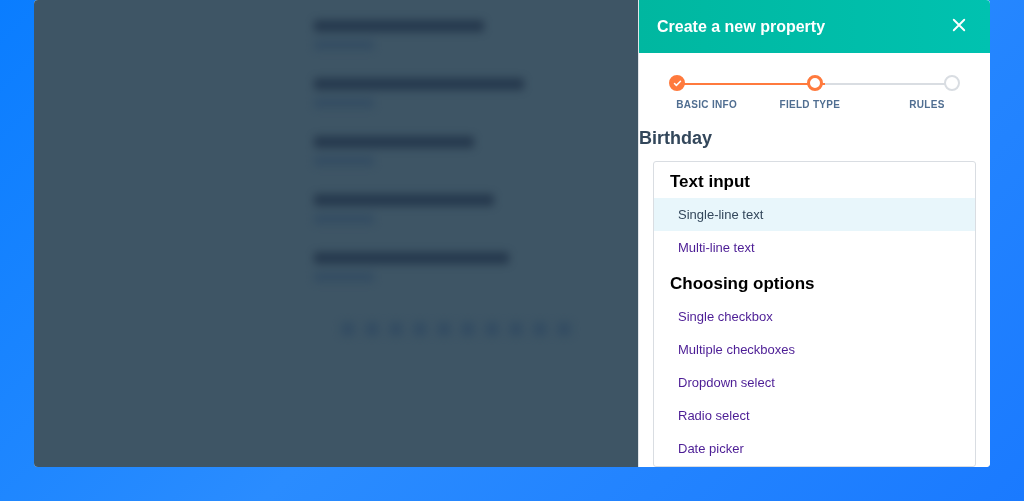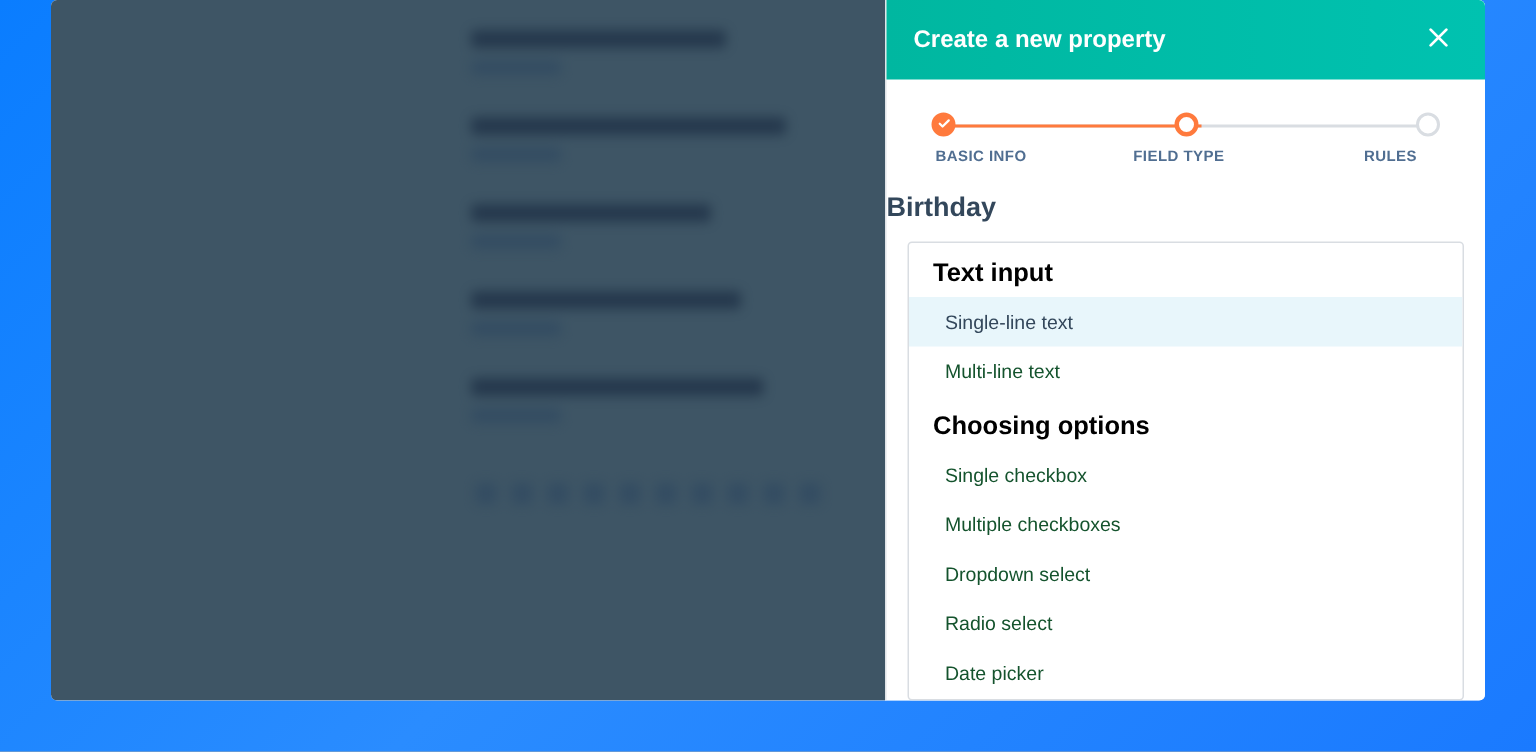--- a/index.html
+++ b/index.html
@@ -59,21 +59,21 @@
     }
     .bg-pager span {
       width: 14px; height: 14px;
       background: #2c4660;
       border-radius: 3px;
       display: inline-block;
     }
 
     
     .drawer {
-      width: 400px;
+      width: 352px;
       background: #fff;
       display: flex;
       flex-direction: column;
       border-left: 1px solid #e0e4e8;
     }
 
     .drawer-header {
       background: linear-gradient(90deg, #00b7a0 0%, #00c2b0 100%);
       color: #fff;
       display: flex;
@@ -154,21 +154,21 @@
       justify-content: space-between;
       margin-top: 8px;
     }
     .step-label {
       font-size: 10px;
       font-weight: 600;
       color: #506e91;
       letter-spacing: 0.3px;
       width: 70px;
     }
-    .step-label.left  { text-align: center; }
+    .step-label.left  { text-align: right; }
     .step-label.mid   { }
     .step-label.right { text-align: center; }
 
     .property-name {
       text-align: left;
       font-size: 18px;
       font-weight: 700;
       color: #33475b;
       padding: 8px 0 12px;
     }
@@ -193,21 +193,21 @@
 
     .group-head {
       padding: 10px 16px 6px;
       font-size: 17px;
       font-weight: 700;
       color: #000000;
     }
     .option {
       padding: 9px 24px;
       font-size: 13px;
-      color: #14532d;
+      color: #4c1d95;
       cursor: pointer;
     }
     .option.selected {
       background: #e8f6fb;
       color: #33475b;
     }
   </style>
 </head>
 <body>
 

